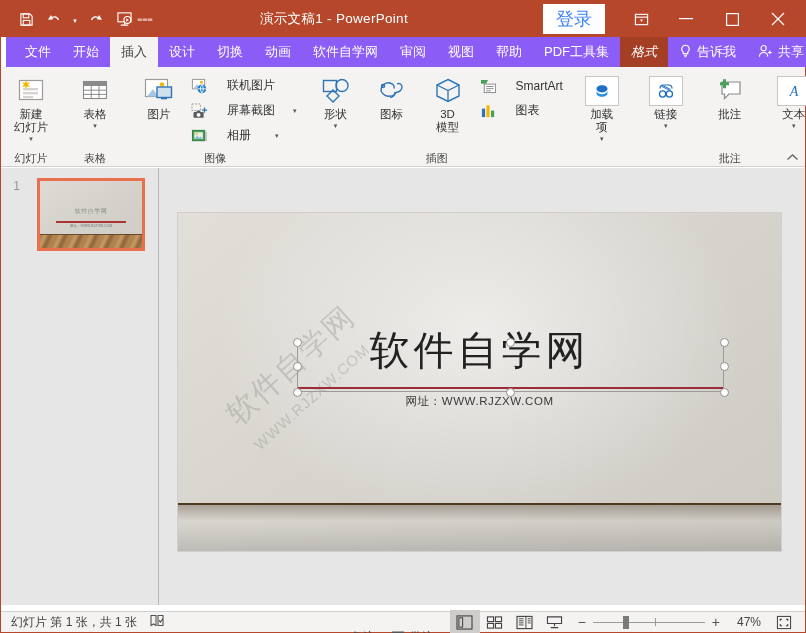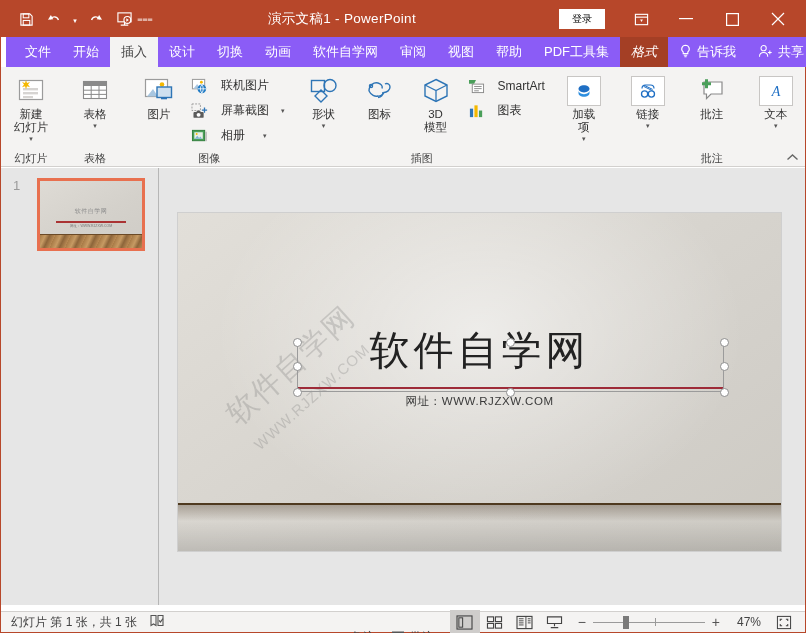--- a/index.html
+++ b/index.html
@@ -27,21 +27,21 @@
   .qat-caret {
     width: 12px; height: 26px; display: flex; align-items: flex-end; justify-content: center;
     padding-bottom: 8px; color: #fff; font-size: 7px; line-height: 7px;
   }
   .title-text {
     flex: 1; text-align: center; color: #ffffff; font-size: 13.5px;
     letter-spacing: .3px; white-space: nowrap; padding-right: 26px;
   }
   .title-right { display: flex; align-items: center; height: 36px; padding-right: 4px; gap: 0px; }
   .signin {
-    background: #ffffff; color: #000000; font-size: 10px;
+    background: #ffffff; color: #3b82f6; font-size: 18px;
     padding: 3px 13px; margin-right: 14px; white-space: nowrap;
   }
   .tb-icon {
     width: 44px; height: 36px; display: flex; align-items: center; justify-content: center;
     color: #ffffff;
   }
   .tb-icon.win { width: 46px; }
 
   
   .tabbar {
@@ -74,21 +74,21 @@
   .bigbtn {
     display: flex; flex-direction: column; align-items: center; justify-content: flex-start;
     width: 56px; padding: 3px 2px; font-size: 11.5px; color: #333; line-height: 13px;
     text-align: center;
   }
   .bigbtn .ic { height: 34px; display: flex; align-items: center; justify-content: center; }
   .bigbtn .lbl { white-space: pre-line; }
   .caret-d { font-size: 7px; line-height: 7px; color: #555; margin-top: 1px; }
 
   .smallbtn {
-    display: flex; align-items: center; gap: 12px; height: 25px;
+    display: flex; align-items: center; gap: 18px; height: 25px;
     font-size: 12px; color: #333; padding: 0 3px; white-space: nowrap; text-align: center;
   }
   .smallbtn .ic { width: 19px; height: 19px; display: flex; align-items: center; justify-content: center; }
   .col-small { display: flex; flex-direction: column; justify-content: flex-start; padding-top: 2px; }
   .ribbon-collapse {
     position: absolute; right: 6px; bottom: 2px; font-size: 11px; color: #666;
   }
   .iconbox {
     border: 1px solid #c8c6c4; background: #fff; width: 34px; height: 30px;
     display: flex; align-items: center; justify-content: center;

